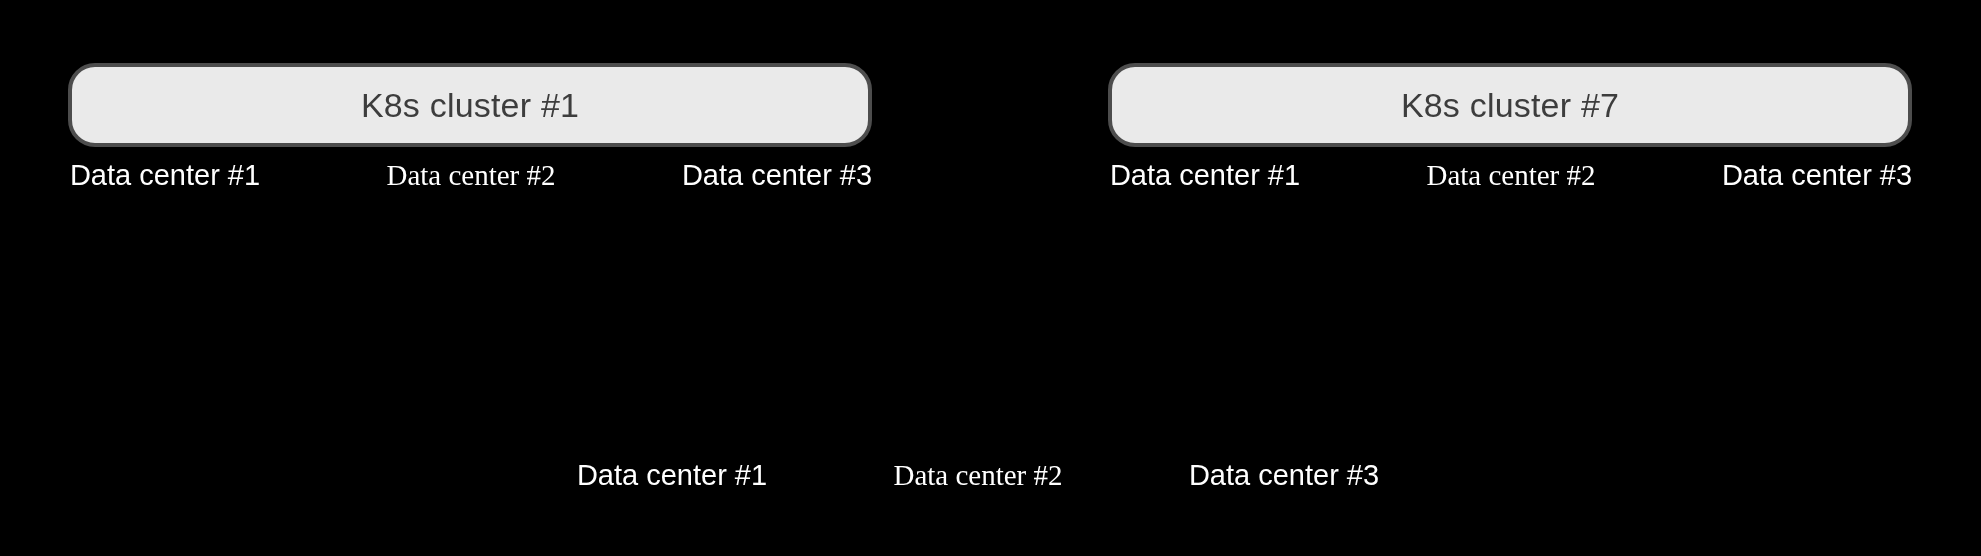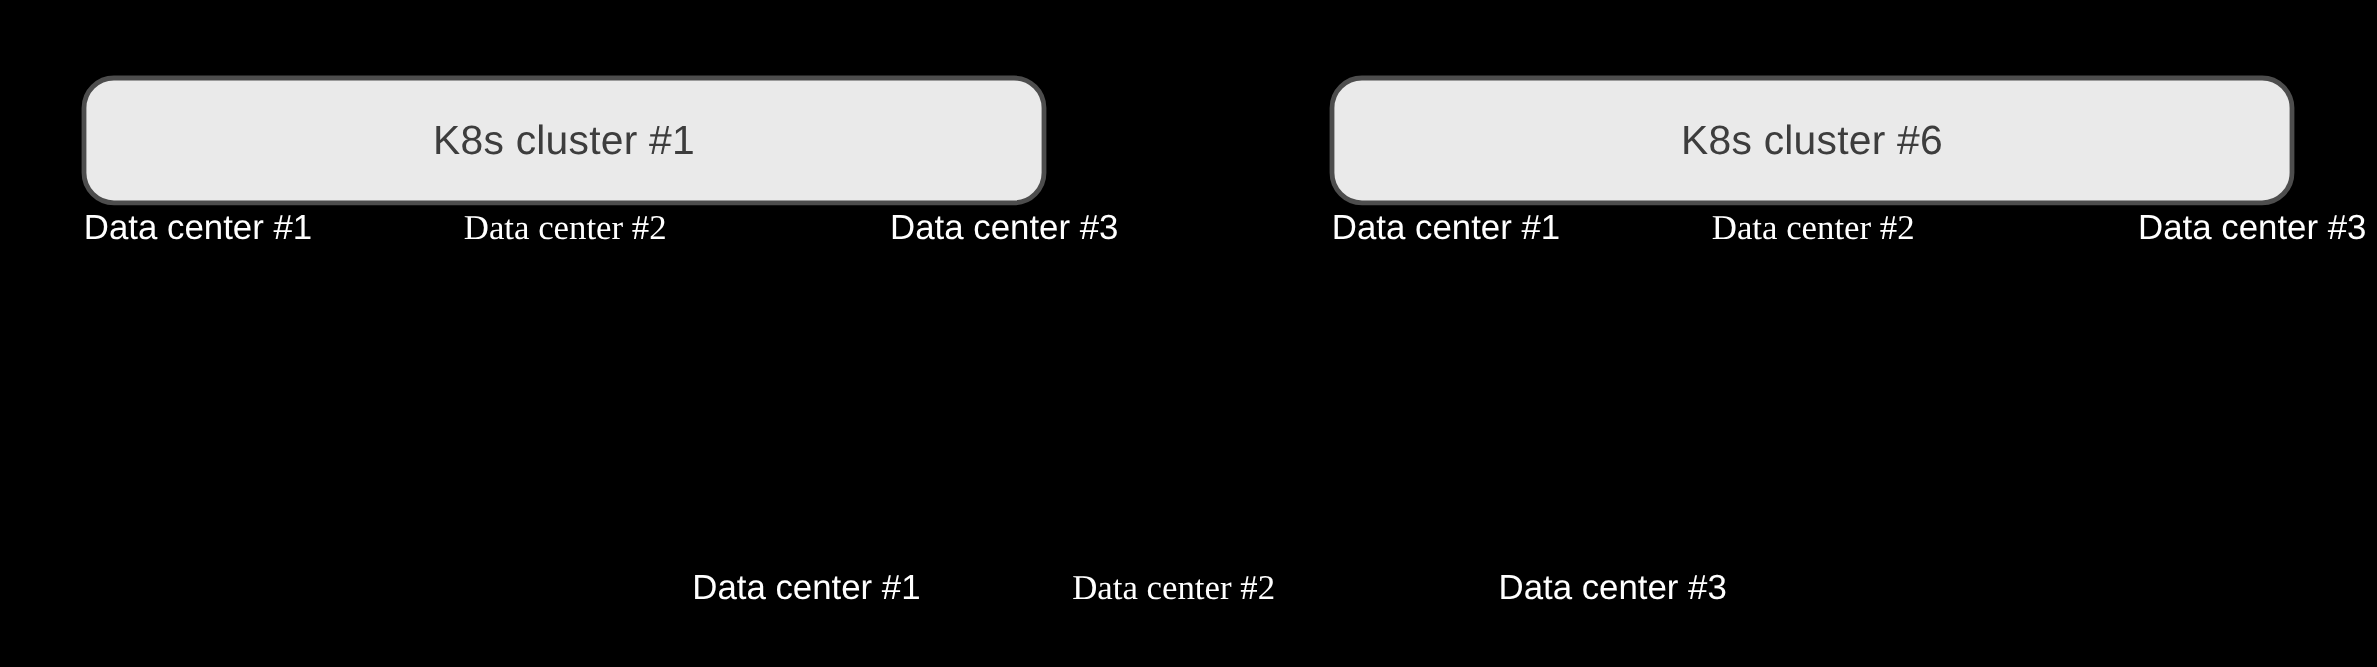--- a/index.html
+++ b/index.html
@@ -7,39 +7,39 @@
     width:1981px;height:556px;position:relative;overflow:hidden;
     font-family:"Liberation Sans", sans-serif;
   }
   .canvas{position:absolute;inset:0;}
   .group{position:absolute;width:922px;height:245px;}
   .cloud{position:absolute;top:0;width:310px;height:245px;overflow:visible;}
   .c1{left:0;}
   .c2{left:306px;}
   .c3{left:612px;}
   .cluster-box{
-    position:absolute;left:58px;top:58px;width:804px;height:108px;
+    position:absolute;left:58px;top:58px;width:804px;height:84px;
     box-sizing:border-box;
     background:var(--cluster-fill);
     border:4px solid var(--cluster-stroke);
     border-radius:27px;
     display:flex;align-items:center;justify-content:center;
   }
   .cluster-label{
     font-size:34px;color:var(--cluster-text);
     letter-spacing:0.2px;white-space:nowrap;
   }
   .dc-label{
-    position:absolute;top:169px;width:310px;text-align:center;
+    position:absolute;top:154px;width:310px;text-align:center;
     font-size:29px;color:var(--dc-text);white-space:nowrap;
     text-shadow:1px 1px 2px rgba(0,0,0,0.35);
   }
   .dc1{left:0;}
   .dc2{left:306px;font-family:Liberation Serif, serif;}
-  .dc3{left:612px;text-align:right;}
+  .dc3{left:612px;}
   .g1{left:10px;top:5px;}
   .g2{left:1050px;top:5px;}
   .g3{left:517px;top:305px;}
 </style>
 </head>
 <body style="--cloud-fill: #6b7ea9; --cloud-stroke: #164280; --cluster-fill: #eaeaea; --cluster-stroke: #4d4d4d; --cluster-text: #3d3d3d; --dc-text: #ffffff; background: rgb(0, 0, 0);">
 
 <svg width="0" height="0" style="position:absolute" aria-hidden="true">
   <defs>
     <symbol id="cloud-sym" viewBox="0 0 330 250" preserveAspectRatio="none">
@@ -80,21 +80,21 @@
     <svg class="cloud c1" viewBox="0 0 330 250" preserveAspectRatio="none">
         <use href="#cloud-sym"></use>
       </svg>
     <svg class="cloud c2" viewBox="0 0 330 250" preserveAspectRatio="none">
         <use href="#cloud-sym"></use>
       </svg>
     <svg class="cloud c3" viewBox="0 0 330 250" preserveAspectRatio="none">
         <use href="#cloud-sym"></use>
       </svg>
     <div class="cluster-box">
-      <span class="cluster-label">K8s cluster #6</span>
+      <span class="cluster-label">K8s cluster #7</span>
     </div>
     <div class="dc-label dc1">Data center #1</div>
     <div class="dc-label dc2">Data center #2</div>
     <div class="dc-label dc3">Data center #3</div>
   </div>
 
   <div class="group g3">
     <svg class="cloud c1" viewBox="0 0 330 250" preserveAspectRatio="none">
         <use href="#cloud-sym"></use>
       </svg>

